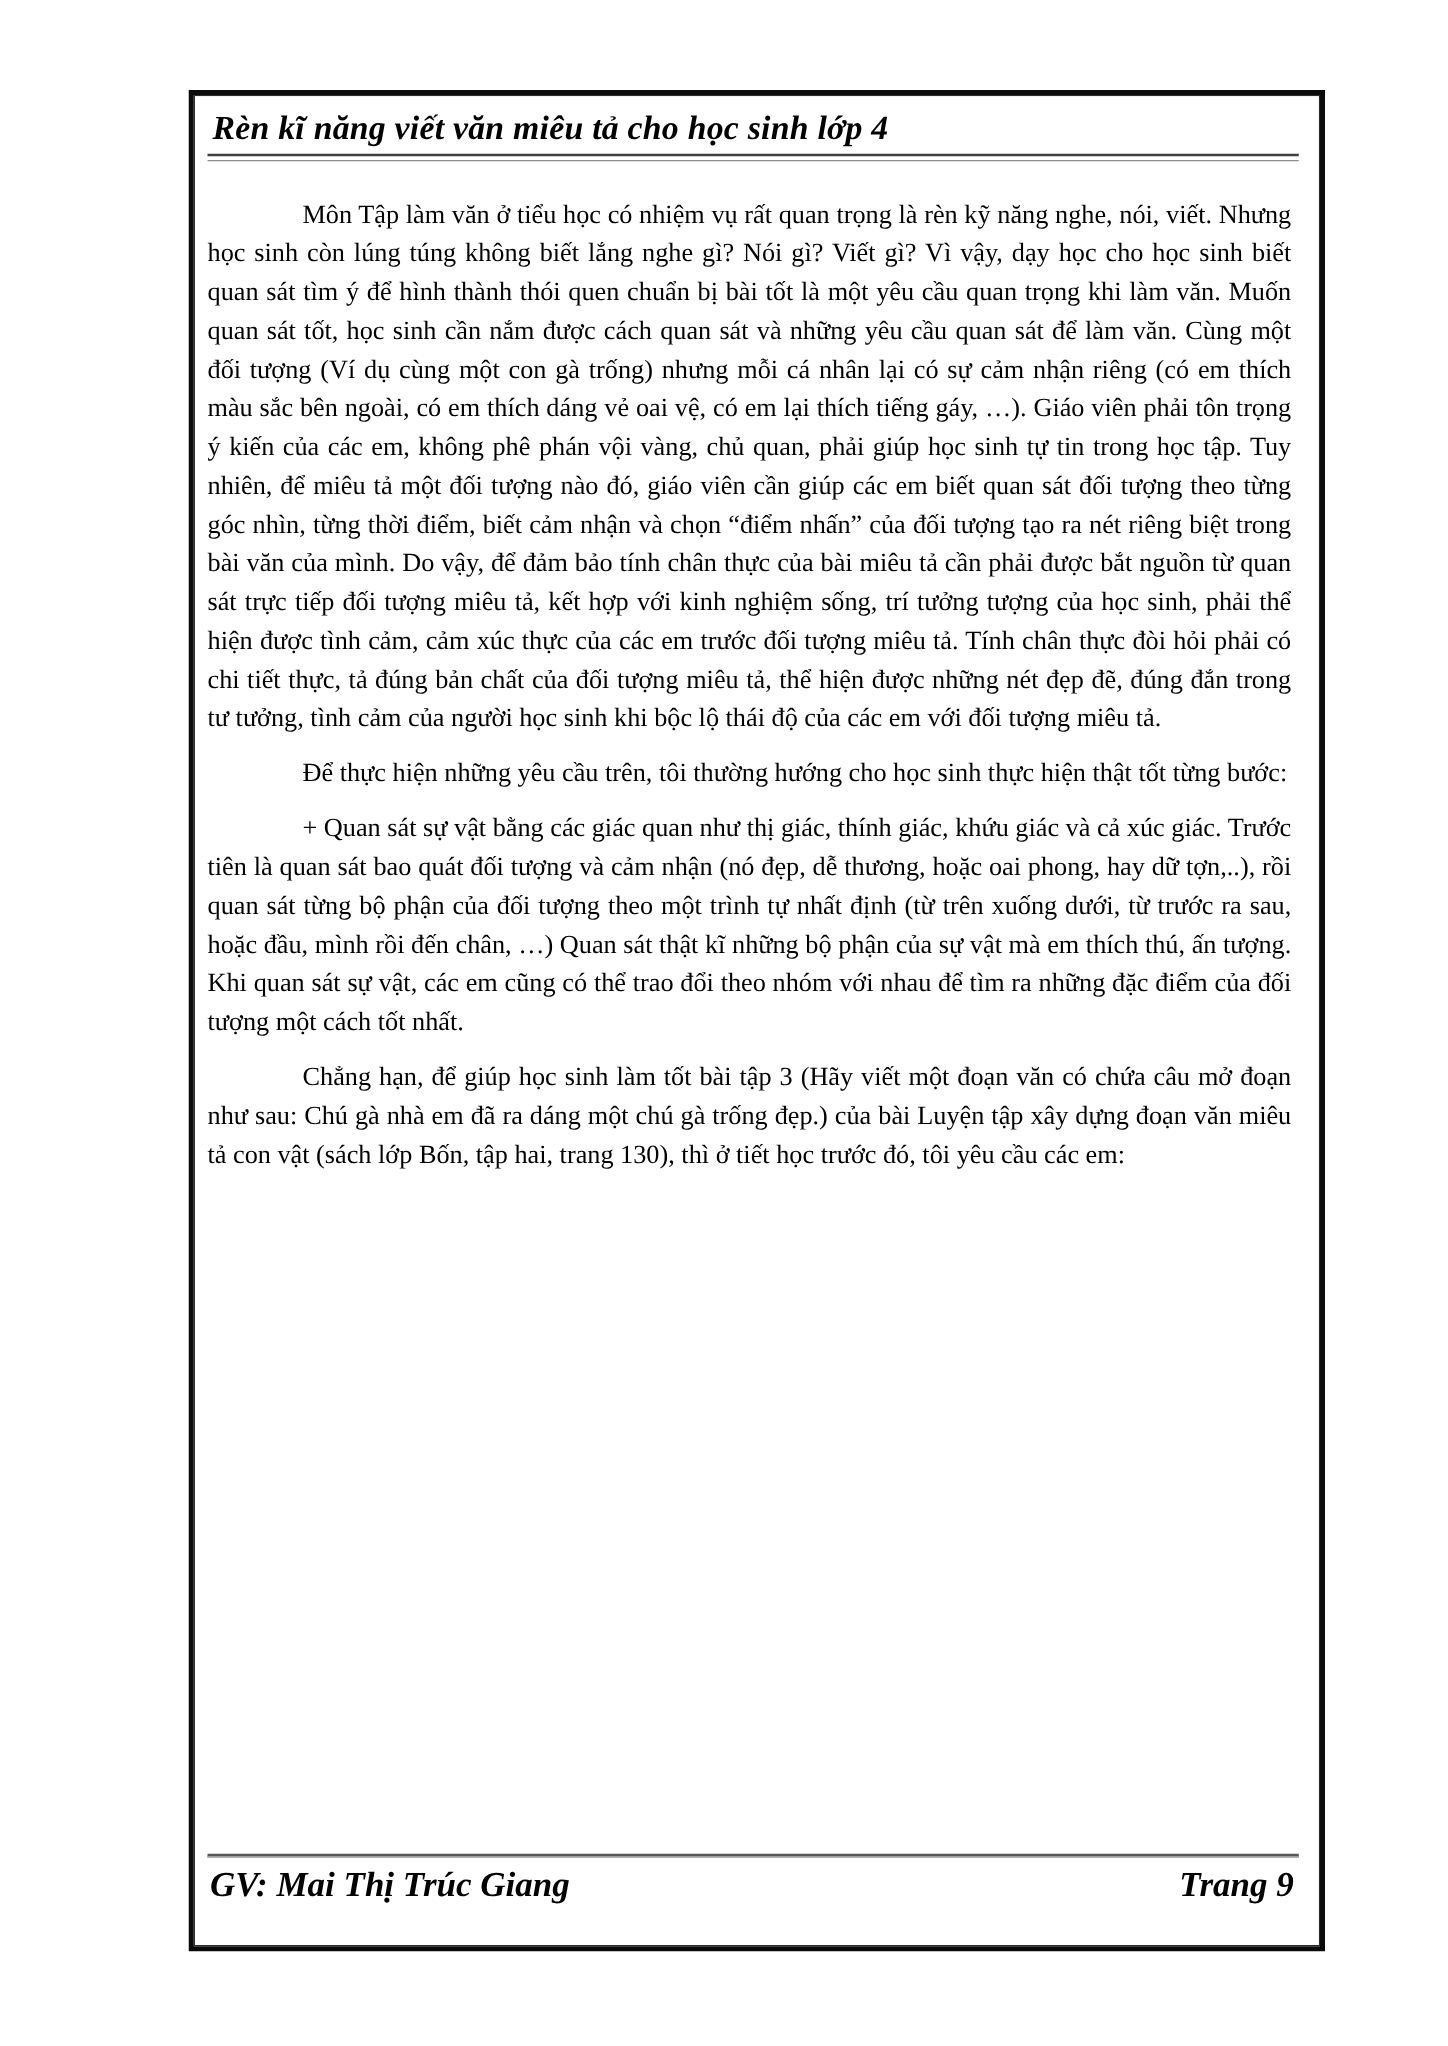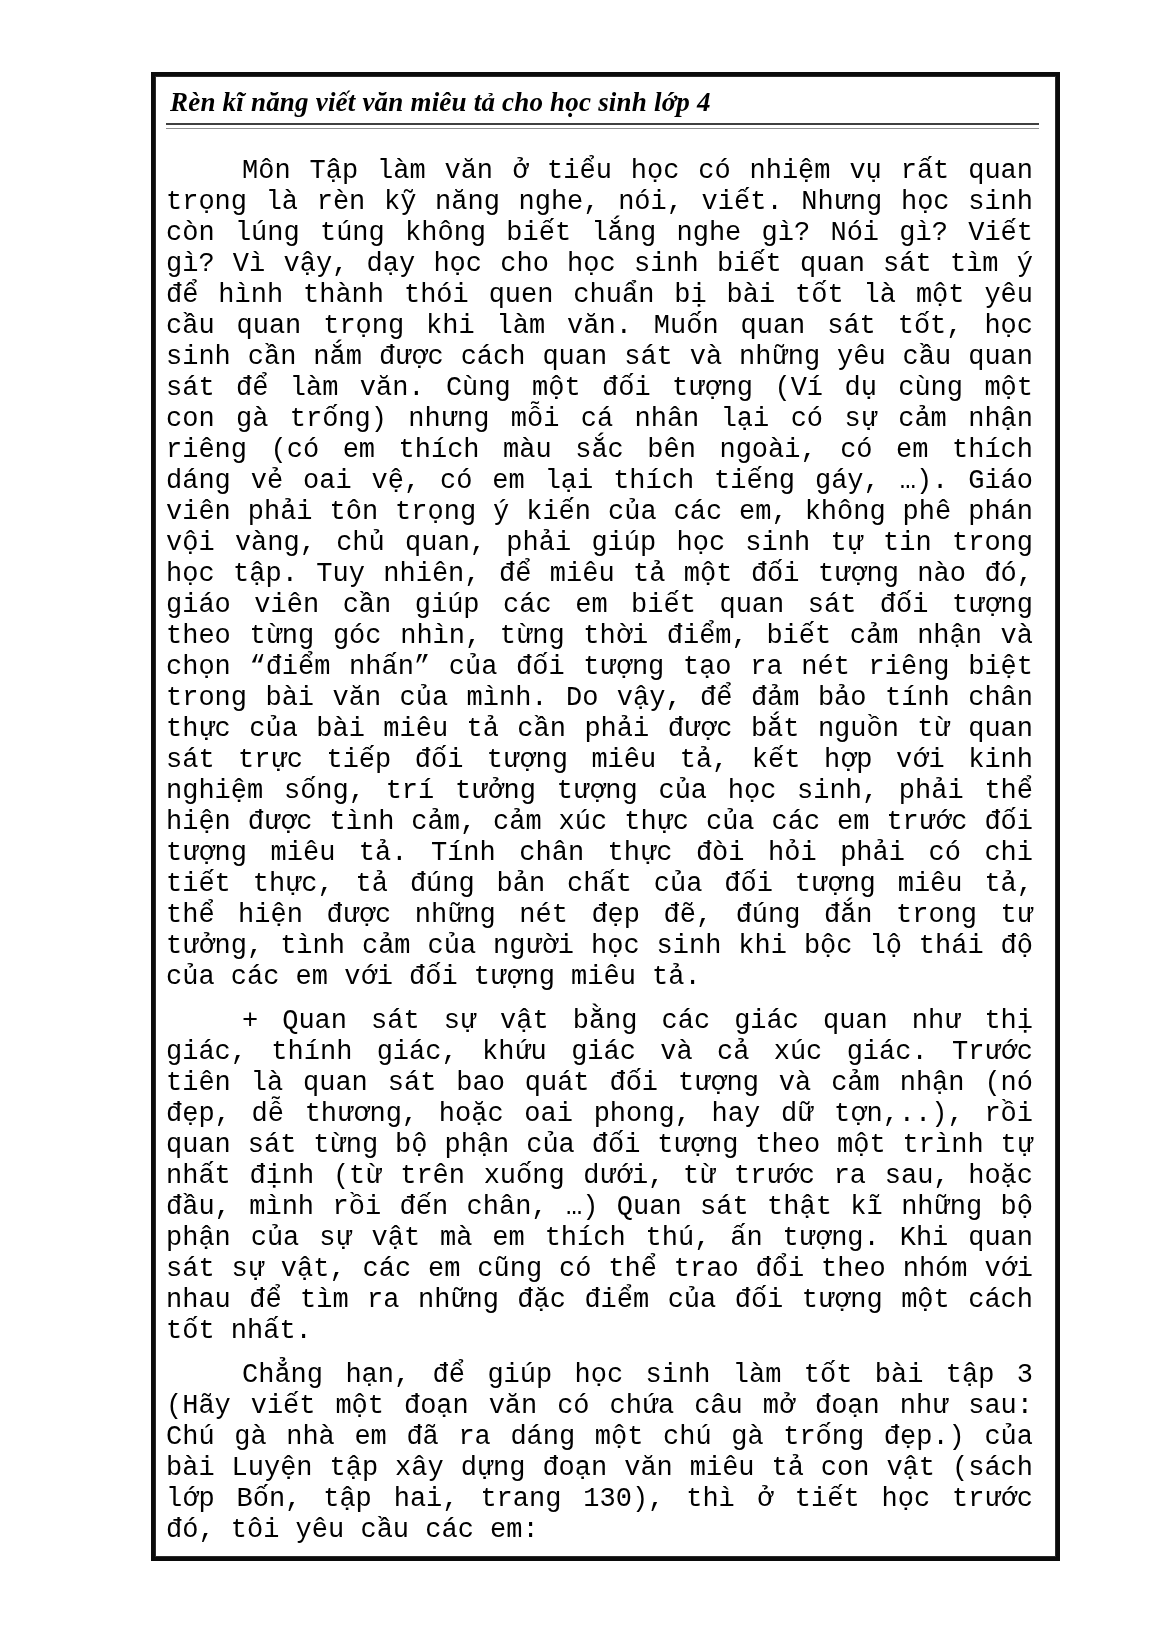--- a/index.html
+++ b/index.html
@@ -56,25 +56,24 @@
   }
   .header-rule {
     margin-top: 3px;
     height: 3px;
     border-top: 2px solid #3f3f3f;
     border-bottom: 1px solid #8f8f8f;
   }
   
   .bodytext {
     margin-top: 27px;
-    font-size: 27px;
+    font-size: 21px;
     line-height: 31px;
     text-align: justify;
     padding-right: 6px;
-    font-family: Liberation Mono, monospace;
   }
   .bodytext p {
     margin: 0 0 13px 0;
     text-indent: 76px;
   }
   
   .footer {
     margin-top: auto;
   }
   .footer-rule {
@@ -100,27 +99,28 @@
   <div class="frame">
     <div class="frame-inner">
 
       <div>
         <div class="header-title">Rèn kĩ năng viết văn miêu tả cho học sinh lớp 4</div>
         <div class="header-rule"></div>
       </div>
 
       <div class="bodytext">
         <p>Môn Tập làm văn ở tiểu học có nhiệm vụ rất quan trọng là rèn kỹ năng nghe, nói, viết. Nhưng học sinh còn lúng túng không biết lắng nghe gì? Nói gì? Viết gì? Vì vậy, dạy học cho học sinh biết quan sát tìm ý để hình thành thói quen chuẩn bị bài tốt là một yêu cầu quan trọng khi làm văn. Muốn quan sát tốt, học sinh cần nắm được cách quan sát và những yêu cầu quan sát để làm văn. Cùng một đối tượng (Ví dụ cùng một con gà trống) nhưng mỗi cá nhân lại có sự cảm nhận riêng (có em thích màu sắc bên ngoài, có em thích dáng vẻ oai vệ, có em lại thích tiếng gáy, …). Giáo viên  phải tôn trọng ý kiến của các em, không phê phán vội vàng, chủ quan, phải giúp học sinh tự tin trong học tập. Tuy nhiên, để miêu tả một đối tượng nào đó, giáo viên cần giúp các em biết quan sát đối tượng theo từng góc nhìn, từng thời điểm, biết cảm nhận và chọn “điểm nhấn” của đối tượng tạo ra nét riêng biệt trong bài văn của mình. Do vậy, để đảm bảo tính chân thực của bài miêu tả cần phải được bắt nguồn từ quan sát trực tiếp đối tượng miêu tả, kết hợp với kinh nghiệm sống, trí tưởng tượng của học sinh, phải thể hiện được tình cảm, cảm xúc thực của các em trước đối tượng miêu tả. Tính chân thực đòi hỏi phải có chi tiết thực, tả đúng bản chất của đối tượng miêu tả, thể hiện được những nét đẹp đẽ, đúng đắn trong tư tưởng, tình cảm của người học sinh khi bộc lộ thái độ của  các em với đối tượng miêu tả.</p>
+        <p>Để thực hiện những yêu cầu trên, tôi thường hướng cho học sinh thực hiện thật tốt từng bước:</p>
         <p>+ Quan sát sự vật bằng các giác quan như thị giác, thính giác, khứu giác và cả xúc giác. Trước tiên là quan sát bao quát đối tượng và cảm nhận (nó đẹp, dễ thương, hoặc oai phong, hay dữ tợn,..), rồi quan sát từng bộ phận của đối tượng theo một trình tự nhất định (từ trên xuống dưới, từ trước ra sau, hoặc đầu, mình rồi đến chân, …) Quan sát thật kĩ những bộ phận của sự vật mà em thích thú, ấn tượng. Khi quan sát sự vật, các em cũng có thể trao đổi theo nhóm với nhau để tìm ra những đặc điểm của đối tượng một cách tốt nhất.</p>
         <p>Chẳng hạn, để giúp học sinh làm tốt bài tập 3 (Hãy viết một đoạn văn có chứa câu mở đoạn như sau: Chú gà nhà em đã ra dáng một chú gà trống đẹp.) của bài Luyện tập xây dựng đoạn văn miêu tả con vật (sách lớp Bốn, tập hai, trang 130), thì ở tiết học trước đó, tôi yêu cầu các em:</p>
       </div>
 
       <div class="footer">
         <div class="footer-rule"></div>
         <div class="footer-row">
           <span>GV: Mai Thị Trúc Giang</span>
-          <span>Trang 1</span>
+          <span>Trang 9</span>
         </div>
       </div>
 
     </div>
   </div>
 </div>
 
 </body></html>

